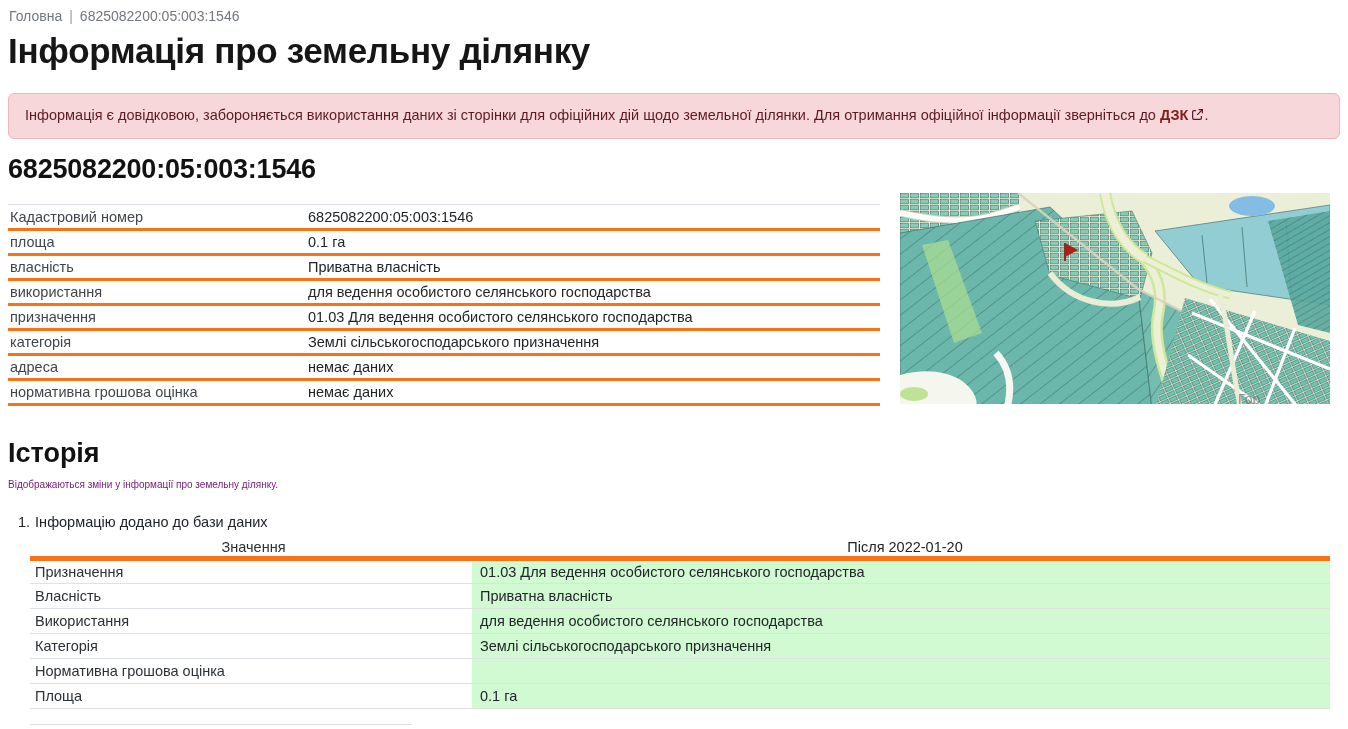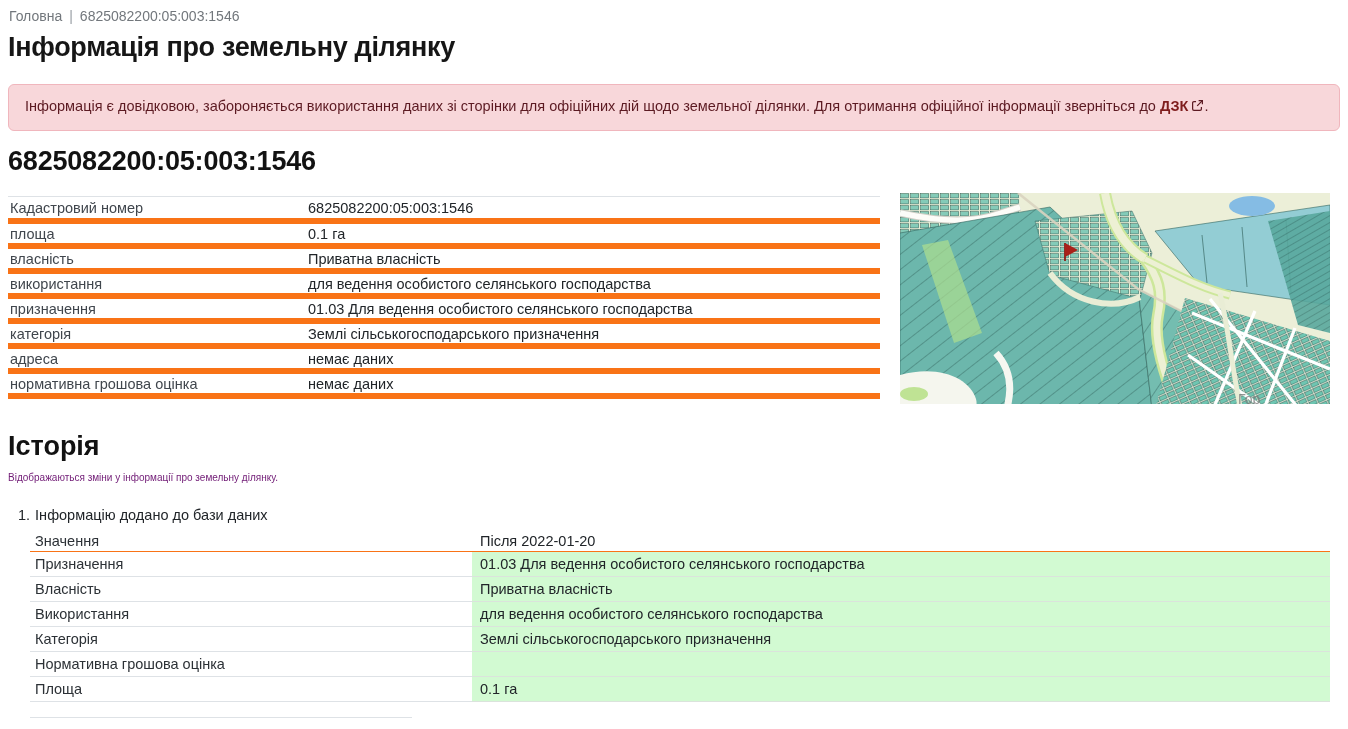--- a/index.html
+++ b/index.html
@@ -6,50 +6,50 @@
   html,body { background:#ffffff; }
   body { font-family: "Liberation Sans", sans-serif; color:#212529; }
   .page { position:relative; width:1348px; height:729px; overflow:hidden; background:#fff; }
 
   
   .breadcrumb { padding:8px 0 0 9px; font-size:14px; color:#72777c; display:flex; gap:7px; align-items:center; }
   .breadcrumb a { color:#72777c; text-decoration:none; cursor:pointer; }
   .crumb-sep { color:#9aa0a6; }
 
   
-  h1.page-title { margin:9px 0 0 8px; font-size:27px; line-height:1.05; font-weight:700; color:#161616; letter-spacing:-0.3px; }
+  h1.page-title { margin:9px 0 0 8px; font-size:35px; line-height:1.05; font-weight:700; color:#161616; letter-spacing:-0.3px; }
 
   
   .alert { margin:23px 8px 0 8px; background:#f8d7da; border:1px solid #f0b6bd; border-radius:6px; padding:12px 16px; font-size:14.5px; color:#5c1a22; line-height:1.35; }
   .alert a.dzk { color:#7f1d1d; font-weight:700; text-decoration:none; cursor:pointer; }
   .ext-icon { display:inline-block; vertical-align:-1px; margin-left:3px; }
 
   
   .subheader { display:flex; align-items:center; gap:17px; margin:15px 0 0 8px; }
   .cad-number { font-size:27px; font-weight:700; color:#121212; letter-spacing:-0.2px; }
   .rights-btn { display:inline-flex; align-items:center; gap:9px; background:#f0f1f3; border:none; border-radius:4px; padding:7px 15px; font-family:"Liberation Sans",sans-serif; font-size:15.5px; color:#1f2329; cursor:pointer; }
 
   
   table.details { border-collapse:collapse; table-layout:fixed; width:872px; margin:19px 0 0 8px; border-top:1px solid #dee2e6; }
-  table.details td { border-bottom:6px solid #f97316; height:25px; font-size:14.5px; vertical-align:middle; padding:0; }
+  table.details td { border-bottom:3px solid #f97316; height:25px; font-size:14.5px; vertical-align:middle; padding:0; }
   table.details td.lbl { width:300px; color:#40464d; padding-left:2px; }
   table.details td.val { color:#212529; }
 
   
   .map-wrap { position:absolute; left:900px; top:193px; width:430px; height:211px; overflow:hidden; cursor:grab; }
   .map-place-label { font-family:"Liberation Sans",sans-serif; }
 
   
   h2.history-title { margin:32px 0 0 8px; font-size:27px; font-weight:700; color:#121212; }
   p.history-desc { margin:10px 0 0 8px; font-size:10px; color:#701a75; }
   .entry { margin:24px 0 0 18px; }
   .entry-head { font-size:14.5px; color:#212529; display:flex; gap:5px; }
   table.history { border-collapse:collapse; table-layout:fixed; width:1300px; margin:7px 0 0 12px; }
   table.history td { font-size:14.5px; vertical-align:middle; padding:0; }
-  table.history tr.hrow td { height:21px; border-bottom:1px solid #f97316; }
+  table.history tr.hrow td { height:21px; border-bottom:5px solid #f97316;text-align:center; }
   table.history tr.drow td { height:25px; border-bottom:1px solid #dee2e6; }
   table.history td.lbl { width:442px; color:#2c3136; padding-left:5px; }
   table.history td.val { color:#212529; padding-left:8px; }
   table.history tr.drow td.val { background:#d2fad2; border-bottom:1px solid #dbe3dc; }
   .short-divider { margin:15px 0 0 30px; width:382px; height:1px; background:#dee2e6; }
 </style>
 </head>
 <body>
 
 <div class="page">

